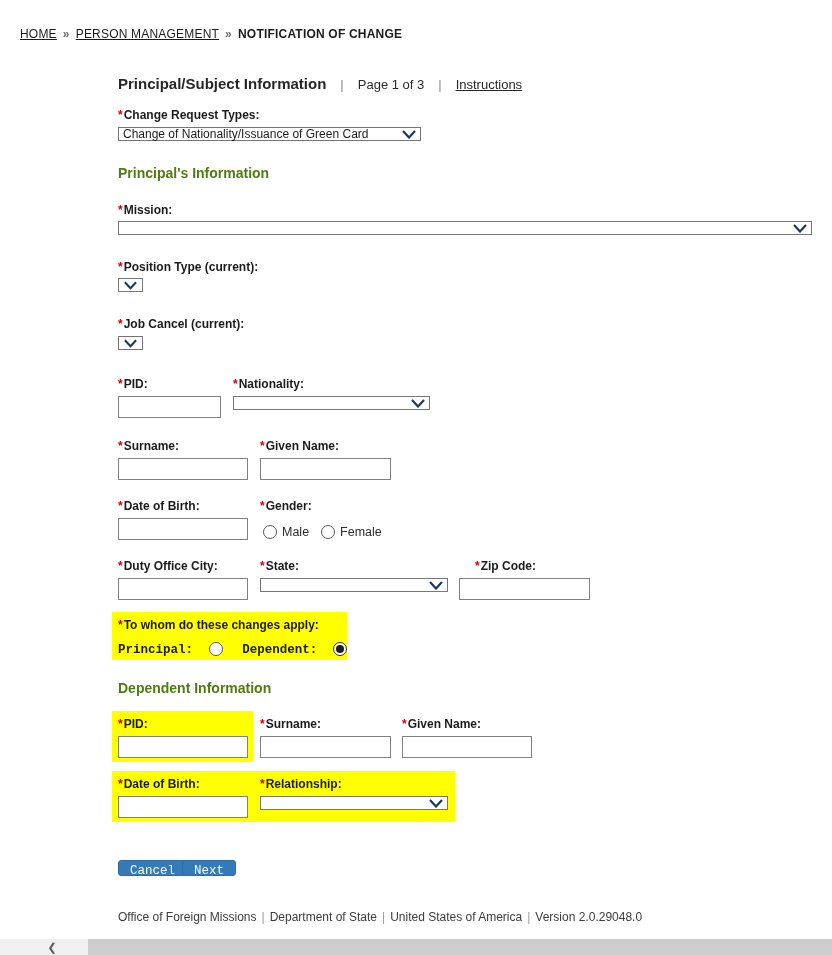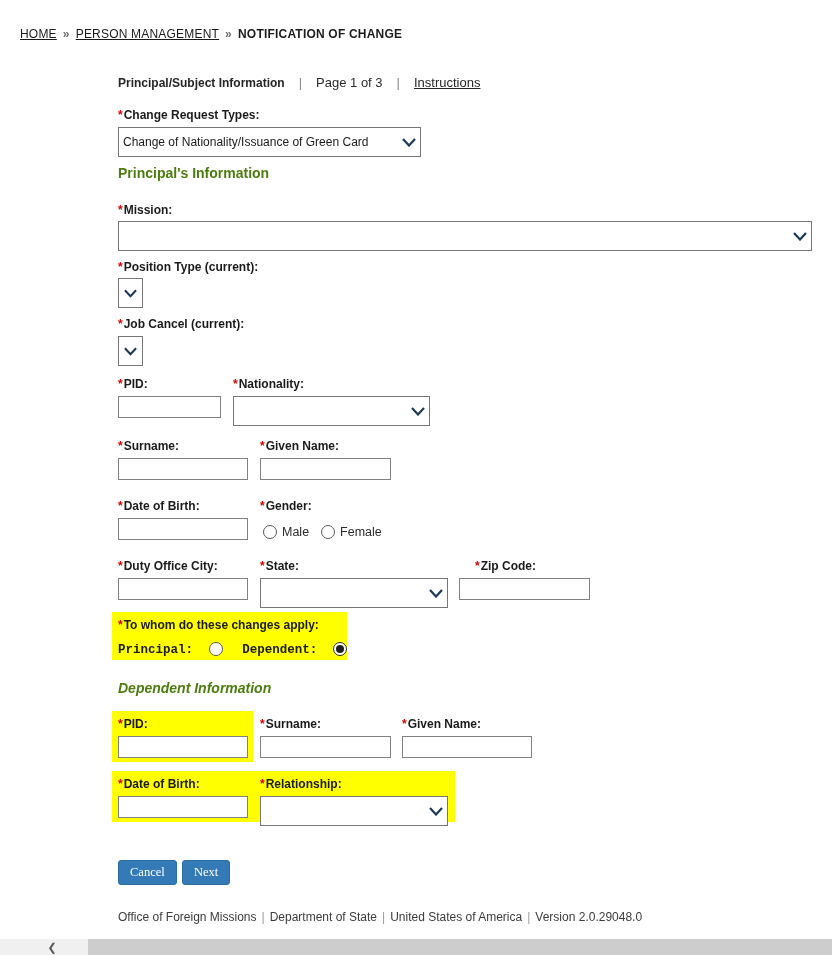--- a/index.html
+++ b/index.html
@@ -6,44 +6,44 @@
   .page{position:relative;width:832px;height:955px;background:#ffffff;overflow:hidden;
         font-family:"Liberation Sans","DejaVu Sans",sans-serif;color:#1b1b1b;}
   .abs{position:absolute;}
   
   .crumb{font-size:12px;letter-spacing:.2px;color:#1b1b1b;white-space:nowrap;}
   .crumb a{color:#1b1b1b;text-decoration:underline;cursor:pointer;font-weight:400;}
   .crumb .sep{color:#6d6d6d;margin:0 6px;font-weight:700;}
   .crumb .current{font-weight:700;}
   
   .titlerow{display:flex;align-items:baseline;font-size:13px;color:#2b2b2b;white-space:nowrap;}
-  .titlerow .main{font-weight:700;font-size:12px;color:#262626;}
+  .titlerow .main{font-weight:700;font-size:15px;color:#262626;}
   .titlerow .bar{color:#8a8a8a;margin:0 14px;}
   .titlerow .instr{color:#262626;text-decoration:underline;cursor:pointer;}
   
   .lbl{font-size:12px;font-weight:700;color:#1b1b1b;white-space:nowrap;}
   .req{color:#d40000;margin-right:1px;}
   .h2{font-size:14px;font-weight:700;color:#4d7c0f;white-space:nowrap;}
   
   .tin{position:absolute;box-sizing:border-box;height:22px;border:1px solid #818181;background:#fff;
        font-family:inherit;font-size:12px;padding:2px 4px;outline:none;}
-  .sel{position:absolute;box-sizing:border-box;height:30px;border:1px solid #767676;background:#fff;
+  .sel{position:absolute;box-sizing:border-box;height:14px;border:1px solid #767676;background:#fff;
        display:flex;align-items:center;justify-content:space-between;padding:0 4px;font-size:12px;cursor:pointer;}
   .sel .chev{display:flex;align-items:center;flex:0 0 auto;margin-left:auto;}
   .sel.tiny{justify-content:center;padding:0;}
   
   .radio{display:inline-block;box-sizing:border-box;width:14px;height:14px;border:1px solid #5a5a5a;
          border-radius:50%;background:#fff;vertical-align:-3px;cursor:pointer;}
   .radio.checked{border-color:#2b2b2b;position:relative;}
   .radio.checked::after{content:'';position:absolute;left:2px;top:2px;width:8px;height:8px;border-radius:50%;background:#1f1f1f;}
   .radlbl{font-size:12.5px;color:#2b2b2b;margin:0 4px 0 5px;}
   .hl{position:absolute;background:#ffff00;}
   
-  .btn{position:absolute;box-sizing:border-box;height:25px;background:#337ab7;border:1px solid #2e6da4;
-       border-radius:3px;color:#fff;font-family:Liberation Serif, serif;font-size:12.5px;padding:3px 11px;cursor:pointer;}
+  .btn{position:absolute;box-sizing:border-box;height:16px;background:#337ab7;border:1px solid #2e6da4;
+       border-radius:3px;color:#fff;font-family:Liberation Mono, monospace;font-size:12.5px;padding:3px 11px;cursor:pointer;}
   
   .footer{font-size:12px;color:#3c3c3c;white-space:nowrap;}
   .footer .fsep{color:#9a9a9a;margin:0 5px;}
   
   .sbar{position:absolute;left:0;right:0;bottom:0;height:16px;background:#f0f0f0;}
   .sbar .thumb{position:absolute;left:88px;right:0;top:0;height:16px;background:#cdcdcd;}
   .sbar .arrow{position:absolute;left:40px;top:0;width:24px;height:16px;display:flex;align-items:center;
                justify-content:center;color:#555;font-size:11px;font-weight:700;cursor:pointer;}
 </style>
 </head>
@@ -143,21 +143,21 @@
 
   <div class="hl" style="left:112px;top:612px;width:235px;height:48px;"></div>
   <div class="abs lbl" style="left:118px;top:618px;"><span class="req">*</span><span>To whom do these changes apply:</span></div>
   <div class="abs" style="left:118px;top:640px;white-space:nowrap;font-family:Liberation Mono, monospace;">
     <span class="lbl" style="font-size:12.5px;">Principal:</span>
     <span class="radio" style="margin-left:6px;"></span>
     <span class="lbl" style="font-size:12.5px;margin-left:10px;">Dependent:</span>
     <span class="radio checked" style="margin-left:6px;"></span>
   </div>
 
-  <div class="abs h2" style="left:118px;top:680px;font-style:italic;">Dependent Information</div>
+  <div class="abs h2" style="left:118px;top:680px;">Dependent Information</div>
 
   <div class="hl" style="left:112px;top:711px;width:141px;height:51px;"></div>
   <div class="abs lbl" style="left:118px;top:717px;"><span class="req">*</span><span>PID:</span></div>
   <div class="abs lbl" style="left:260px;top:717px;"><span class="req">*</span><span>Surname:</span></div>
   <div class="abs lbl" style="left:402px;top:717px;"><span class="req">*</span><span>Given Name:</span></div>
   <input class="tin" style="left: 118px; top: 736px; width: 130px;">
   <input class="tin" style="left: 260px; top: 736px; width: 131px;">
   <input class="tin" style="left: 402px; top: 736px; width: 130px;">
 
   <div class="hl" style="left:112px;top:771px;width:343px;height:51px;"></div>

